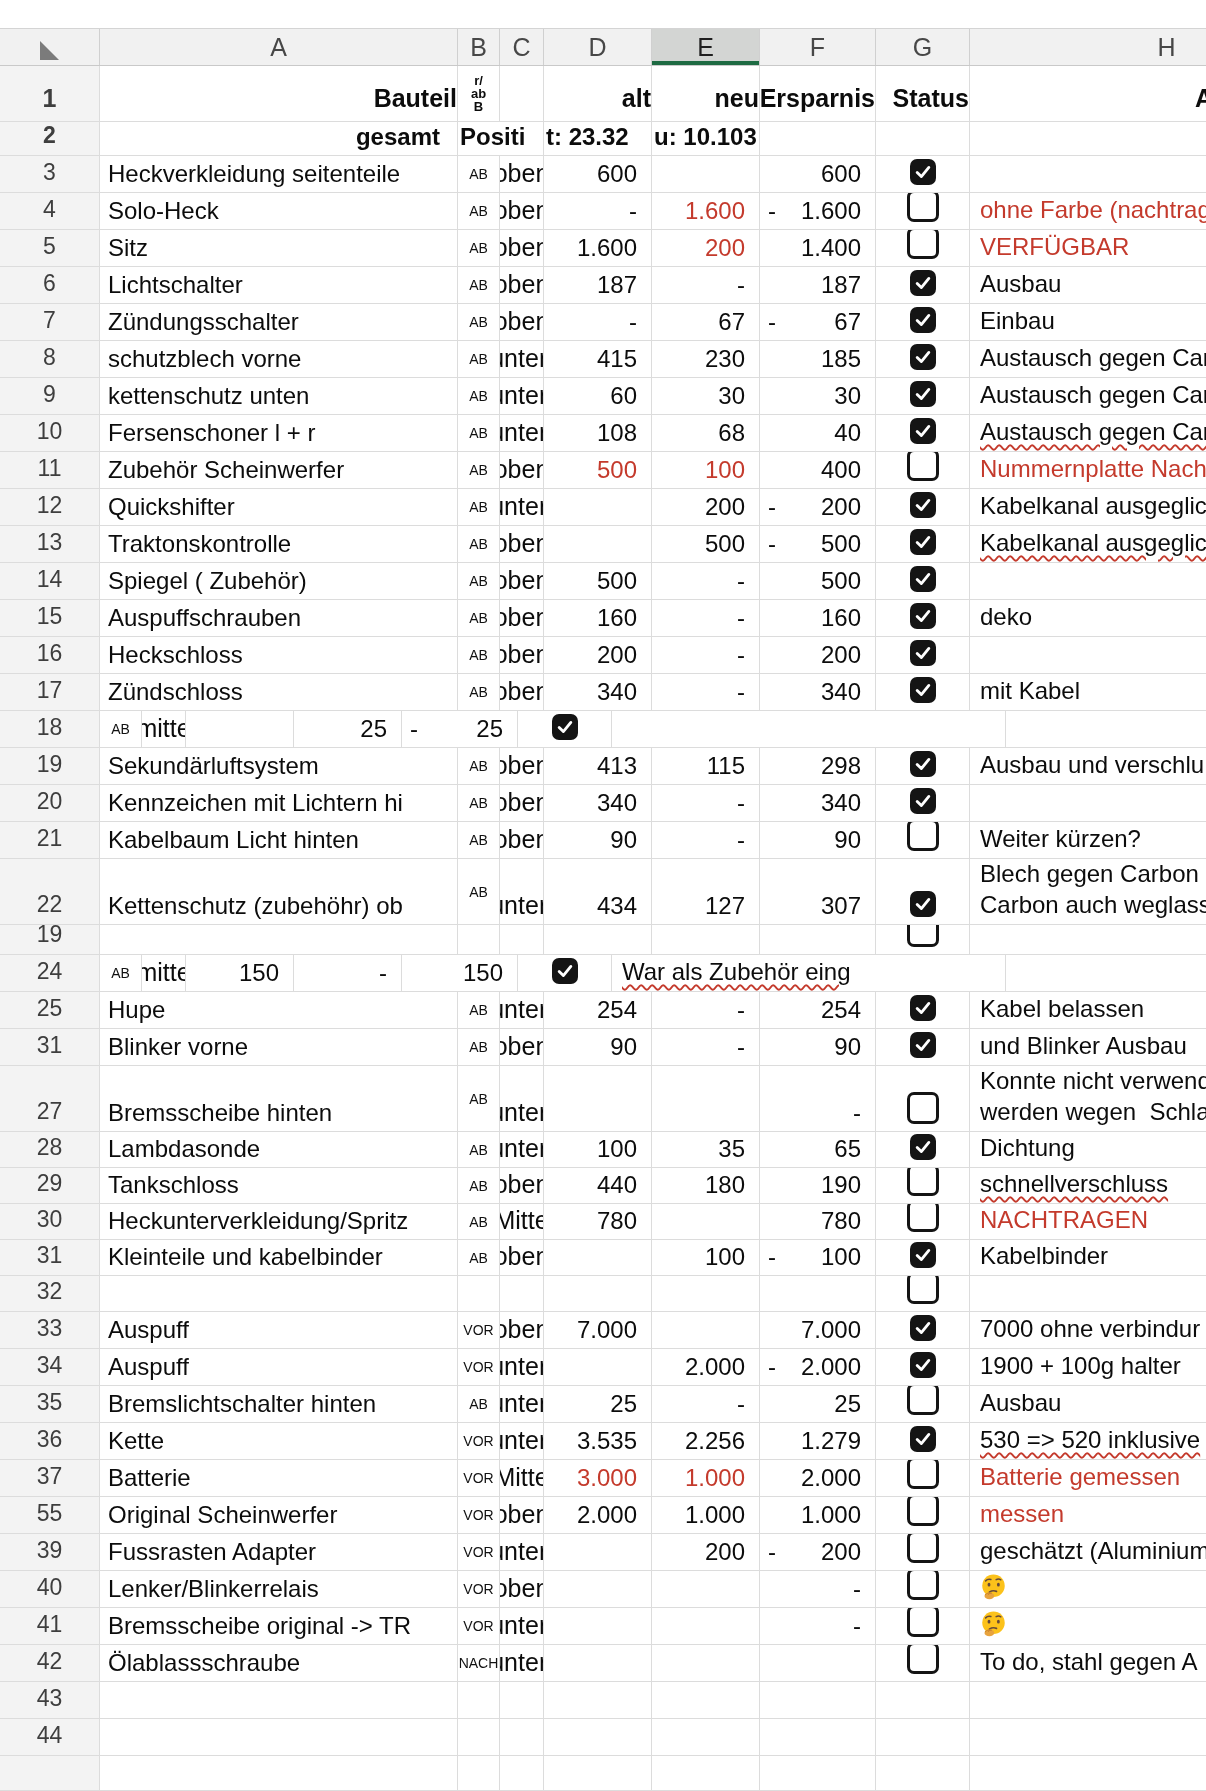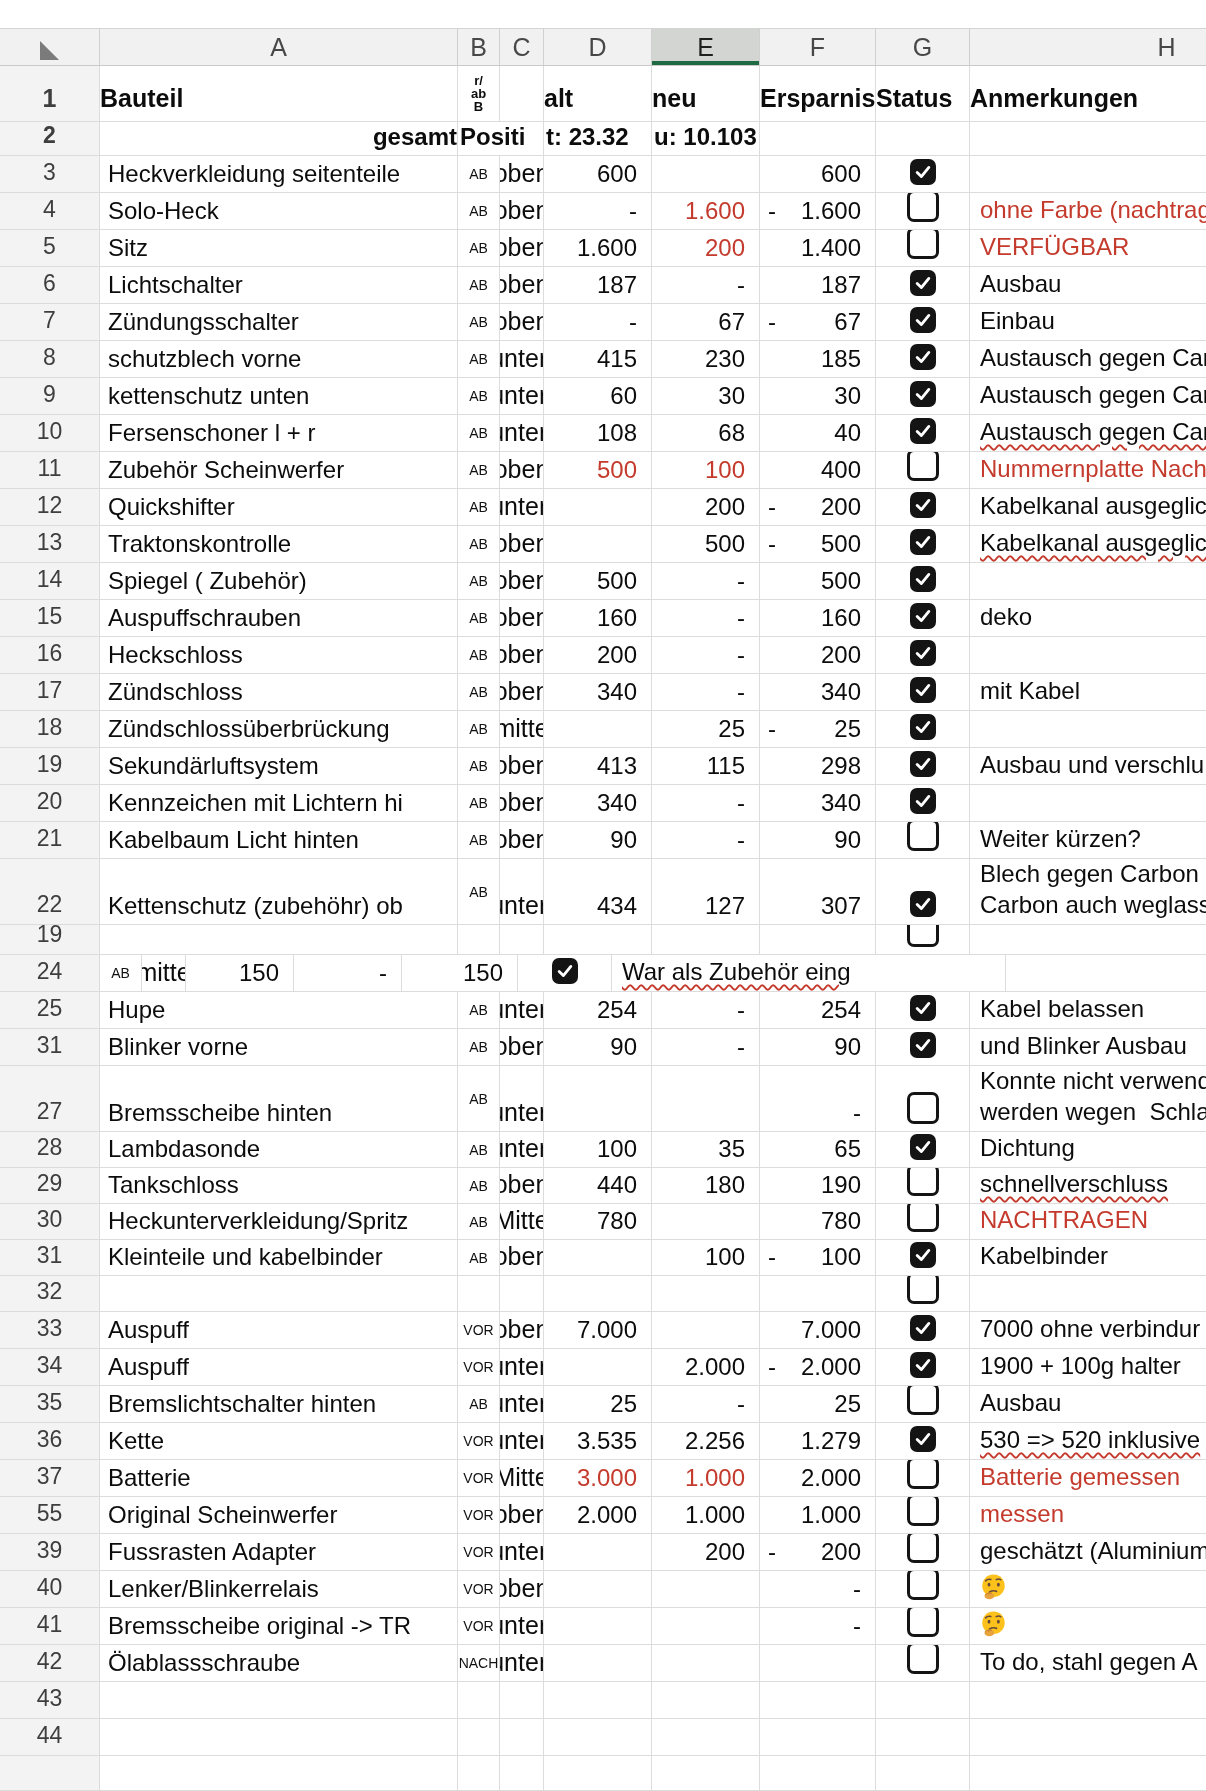--- a/index.html
+++ b/index.html
@@ -11,21 +11,21 @@
   .bc{box-sizing:border-box;border-right:1px solid #d0d0d0;display:flex;align-items:center;justify-content:center;color:#474747;font-size:25px;flex:none;overflow:hidden;}
   .bc.sel{background:#d3d5d3;box-shadow:inset 0 -4px 0 #1e6b43;color:#1f1f1f;}
   .tri{width:0;height:0;border-bottom:19px solid #7b7b7b;border-right:19px solid transparent;margin-top:6px;}
   
   .row{display:flex;border-bottom:1px solid #dcdcdc;background:#fff;box-sizing:border-box;align-items:stretch;}
   .c{box-sizing:border-box;border-right:1px solid #dcdcdc;display:flex;align-items:flex-end;overflow:hidden;font-size:24px;color:#0c0c0c;padding:0 12px 4px 8px;white-space:pre;flex:none;}
   .w-num{width:100px;}.w-a{width:358px;}.w-b{width:42px;}.w-c{width:44px;}
   .w-d{width:108px;}.w-e{width:108px;}.w-f{width:116px;}.w-g{width:94px;}.w-h{width:394px;}.w-bc{width:86px;}
   .num{justify-content:center;background:#f3f3f3;color:#3e3e3e;padding:0 0 6px 0;font-size:23px;}
   .right{justify-content:flex-end;padding-right:14px;}
-  .center{justify-content:flex-start;padding:0 0 4px 0;}
+  .center{justify-content:flex-end;padding:0 0 4px 0;}
   .bcell{align-items:center;justify-content:center;font-size:14px;padding:0;color:#111;}
   .ccell{justify-content:center;padding:0 0 4px 0;font-size:25px;}
   .neg{justify-content:space-between;padding-left:8px;padding-right:14px;}
   .gcell{justify-content:center;align-items:flex-end;padding:0 0 5px 0;}
   .note{padding-left:10px;white-space:pre-wrap;line-height:31px;}
   .red{color:#c43a2c;}
   .wavy{text-decoration:underline;text-decoration-style:wavy;text-decoration-color:#c43a2c;text-decoration-thickness:1.5px;text-underline-offset:4px;}
   .bold{font-weight:700;}
   .tight{padding:0 0 4px 2px;text-align:center;}
   .hrow .c{align-items:flex-end;padding-bottom:8px;font-weight:700;font-size:25px;}
@@ -81,21 +81,21 @@
 B</span></div>
           <div class="c ccell w-c"></div>
           <div class="c center bold w-d"><span>alt</span></div>
           <div class="c center bold w-e"><span>neu</span></div>
           <div class="c center bold w-f"><span>Ersparnis</span></div>
           <div class="c center bold w-g"><span>Status</span></div>
           <div class="c center bold w-h"><span>Anmerkungen</span></div>
         </div>
         <div class="row srow" style="height: 34px;">
           <div class="c num w-num"><span>2</span></div>
-          <div class="c right bold w-a" style="padding-right: 0;"><span>gesamt</span></div>
+          <div class="c right bold w-a" style="padding-right: 17px;"><span>gesamt</span></div>
           <div class="c bold tight w-bc"><span>Positi</span></div>
           <div class="c bold tight w-d"><span>t: 23.32</span></div>
           <div class="c bold tight w-e"><span>u: 10.103</span></div>
           <div class="c w-f"></div>
           <div class="c w-g"></div>
           <div class="c w-h"></div>
         </div>
         <div class="row" style="height: 37px;">
           <div class="c num w-num"><span>3</span></div>
           <div class="c w-a"><span>Heckverkleidung seitenteile</span></div>
@@ -280,21 +280,20 @@
           <div class="c right w-d"><span>340</span></div>
           <div class="c right w-e"><span>-</span></div>
           <div class="c right w-f"><span>340</span></div>
           <div class="c gcell w-g"><div class="cb on"><svg viewBox="0 0 24 24" width="20" height="20">
                 <path d="M5 12.5 L10 17.5 L19 6.5" stroke="#fff" stroke-width="3.4" fill="none" stroke-linecap="round" stroke-linejoin="round"></path>
               </svg></div></div>
           <div class="c note w-h"><span>mit Kabel</span></div>
         </div>
         <div class="row" style="height: 37px;">
           <div class="c num w-num"><span>18</span></div>
-          <div class="c w-a"><span>Zündschlossüberbrückung</span></div>
           <div class="c bcell w-b"><span>AB</span></div>
           <div class="c ccell w-c"><span>mitte</span></div>
           <div class="c right w-d"><span></span></div>
           <div class="c right w-e"><span>25</span></div>
           <div class="c neg w-f"><span>-</span><span>25</span></div>
           <div class="c gcell w-g"><div class="cb on"><svg viewBox="0 0 24 24" width="20" height="20">
                 <path d="M5 12.5 L10 17.5 L19 6.5" stroke="#fff" stroke-width="3.4" fill="none" stroke-linecap="round" stroke-linejoin="round"></path>
               </svg></div></div>
           <div class="c note w-h"><span></span></div>
         </div>

